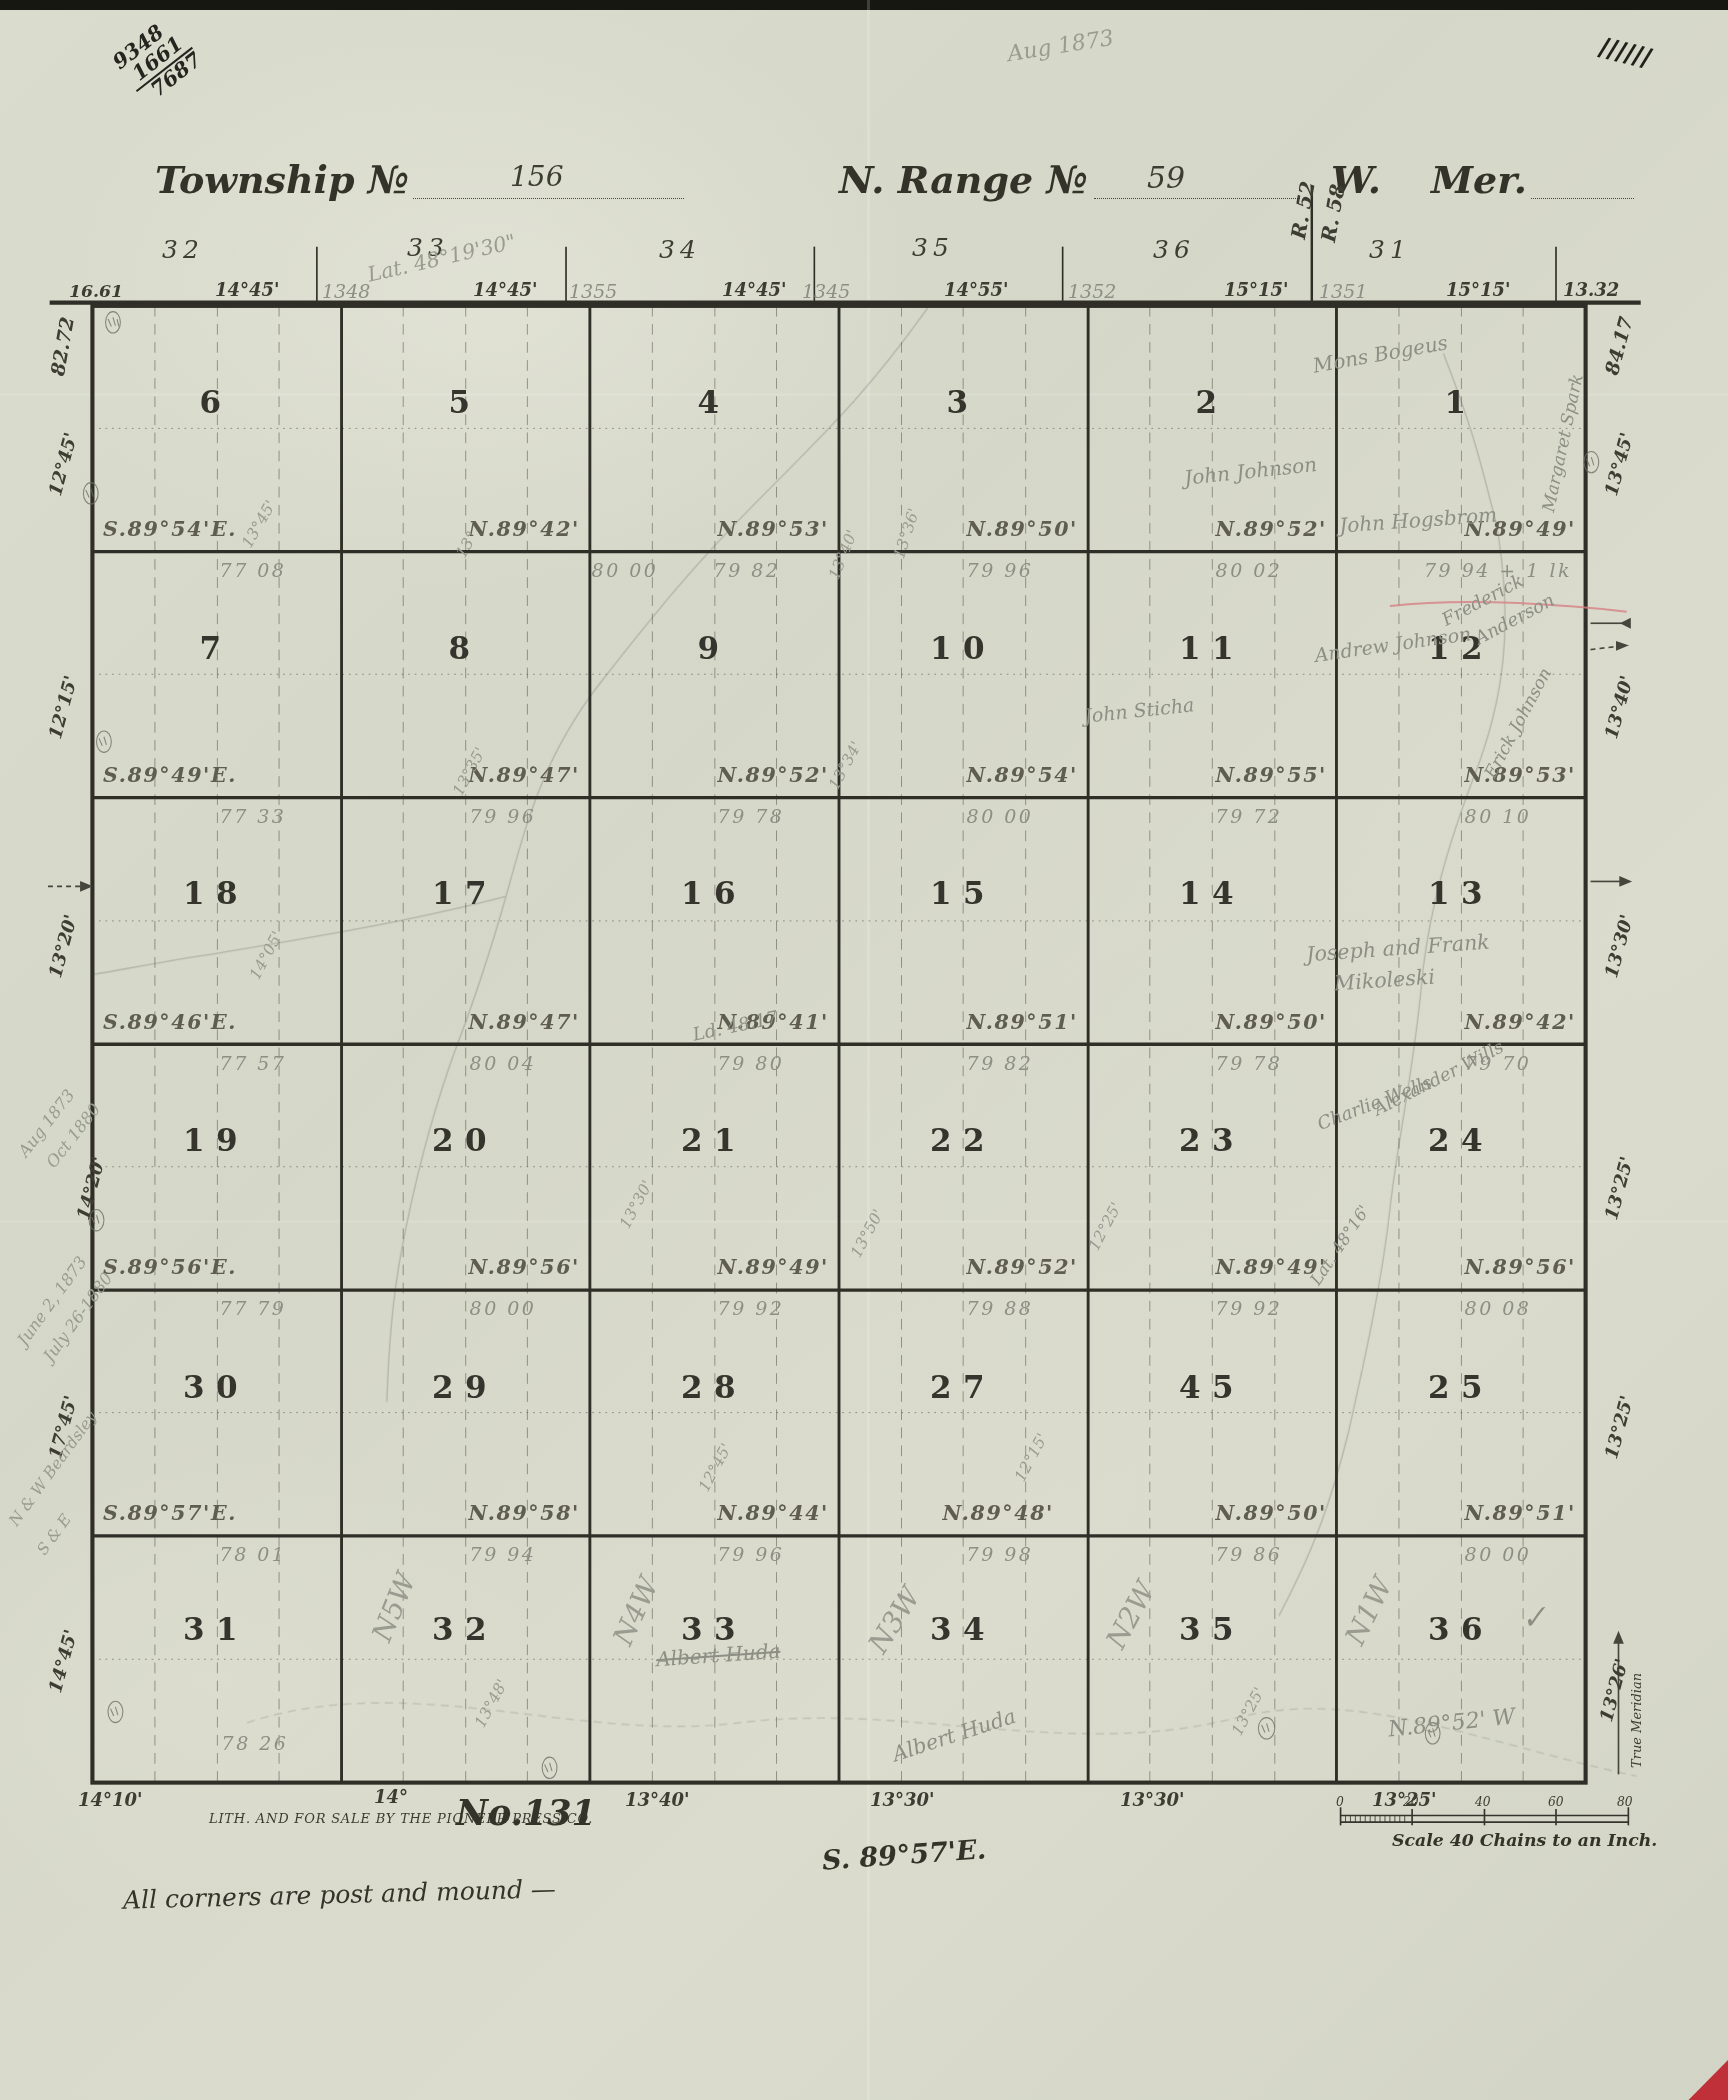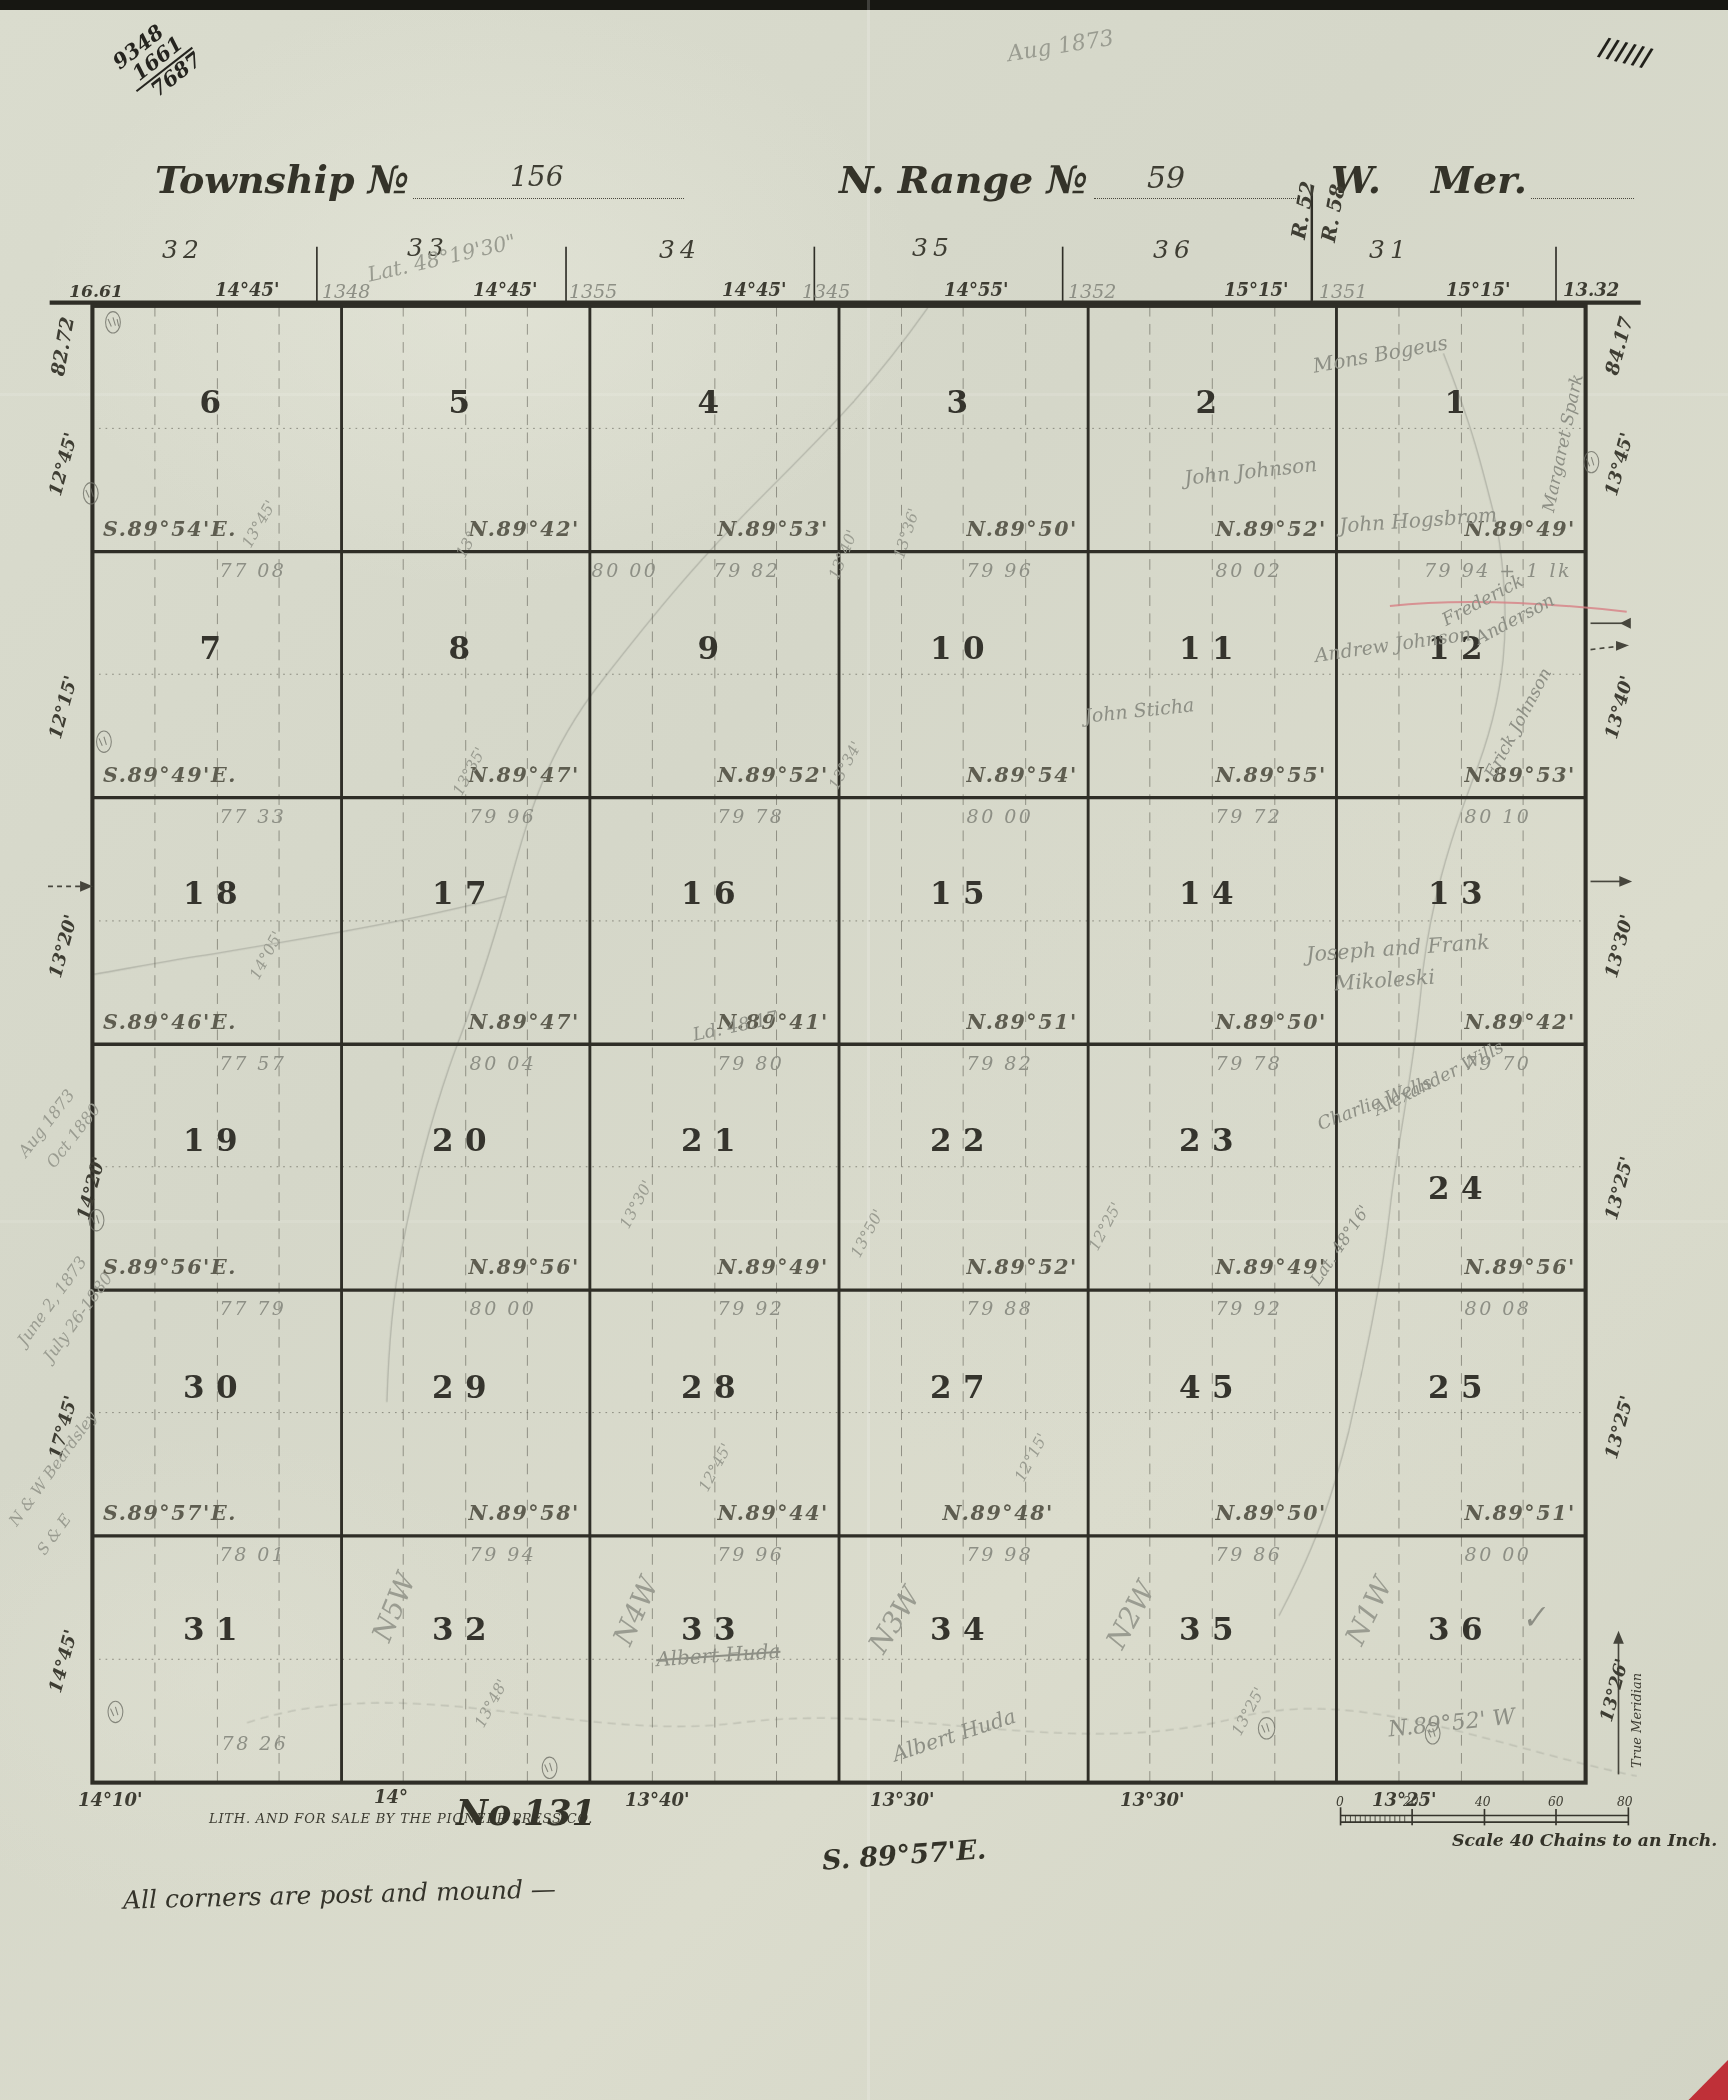--- a/index.html
+++ b/index.html
@@ -225,21 +225,21 @@
   <div class="lbl secnum" style="left:465px;top:878px;">17</div>
   <div class="lbl secnum" style="left:714px;top:878px;">16</div>
   <div class="lbl secnum" style="left:963px;top:878px;">15</div>
   <div class="lbl secnum" style="left:1212px;top:878px;">14</div>
   <div class="lbl secnum" style="left:1461px;top:878px;">13</div>
   <div class="lbl secnum" style="left:216px;top:1125px;">19</div>
   <div class="lbl secnum" style="left:465px;top:1125px;">20</div>
   <div class="lbl secnum" style="left:714px;top:1125px;">21</div>
   <div class="lbl secnum" style="left:963px;top:1125px;">22</div>
   <div class="lbl secnum" style="left:1212px;top:1125px;">23</div>
-  <div class="lbl secnum" style="left:1461px;top:1125px;margin-top:48px;">24</div>
+  <div class="lbl secnum" style="left:1461px;top:1125px;">24</div>
   <div class="lbl secnum" style="left:216px;top:1372px;">30</div>
   <div class="lbl secnum" style="left:465px;top:1372px;">29</div>
   <div class="lbl secnum" style="left:714px;top:1372px;">28</div>
   <div class="lbl secnum" style="left:963px;top:1372px;">27</div>
   <div class="lbl secnum" style="left:1212px;top:1372px;">45</div>
   <div class="lbl secnum" style="left:1461px;top:1372px;">25</div>
   <div class="lbl secnum" style="left:216px;top:1614px;">31</div>
   <div class="lbl secnum" style="left:465px;top:1614px;">32</div>
   <div class="lbl secnum" style="left:714px;top:1614px;">33</div>
   <div class="lbl secnum" style="left:963px;top:1614px;">34</div>
@@ -340,21 +340,21 @@
   <div class="lbl ink edge" style="left:374px;top:1788px;">14°</div>
   <div class="lbl ink edge" style="left:625px;top:1791px;">13°40'</div>
   <div class="lbl ink edge" style="left:870px;top:1791px;">13°30'</div>
   <div class="lbl ink edge" style="left:1120px;top:1791px;">13°30'</div>
   <div class="lbl ink edge" style="left:1372px;top:1791px;">13°25'</div>
 
   <div class="lbl" style="left:177px;top:1812px;font-size:13px;color:#3c3b31;font-style:italic;letter-spacing:0.8px;margin-left:32px;">LITH. AND FOR SALE BY THE PIONEER PRESS CO.</div>
   <div class="lbl inkb" style="left:456px;top:1795px;font-size:35px;">No.131</div>
   <div class="lbl inkb" style="left:822px;top:1841px;font-size:27px;transform:rotate(-4deg);">S. 89°57'E.</div>
   <div class="lbl ink" style="left:123px;top:1882px;font-size:25px;transform:rotate(-1.5deg);color:#34332a;">All corners are post and mound —</div>
-  <div class="lbl inkb" style="left:1452px;top:1832px;font-size:17.3px;">Scale 40 Chains to an Inch.</div>
+  <div class="lbl inkb" style="left:1392px;top:1832px;font-size:17.3px;">Scale 40 Chains to an Inch.</div>
   <div class="lbl ink" style="left:1336px;top:1796px;font-size:12.3px;">0</div>
   <div class="lbl ink" style="left:1403px;top:1796px;font-size:12.3px;">20</div>
   <div class="lbl ink" style="left:1475px;top:1796px;font-size:12.3px;">40</div>
   <div class="lbl ink" style="left:1548px;top:1796px;font-size:12.3px;">60</div>
   <div class="lbl ink" style="left:1617px;top:1796px;font-size:12.3px;">80</div>
 
   <div class="lbl pencil" style="left:1312px;top:344px;font-size:20px;transform:rotate(-10deg);">Mons Bogeus</div>
   <div class="lbl pencil" style="left:1184px;top:461px;font-size:20px;transform:rotate(-6deg);">John Johnson</div>
   <div class="lbl pencil" style="left:1339px;top:510px;font-size:20px;transform:rotate(-4deg);">John Hogsbrom</div>
   <div class="lbl pencil" style="left:1540px;top:510px;font-size:17.3px;transform:rotate(-78deg);transform-origin:left top;">Margaret Spark</div>

